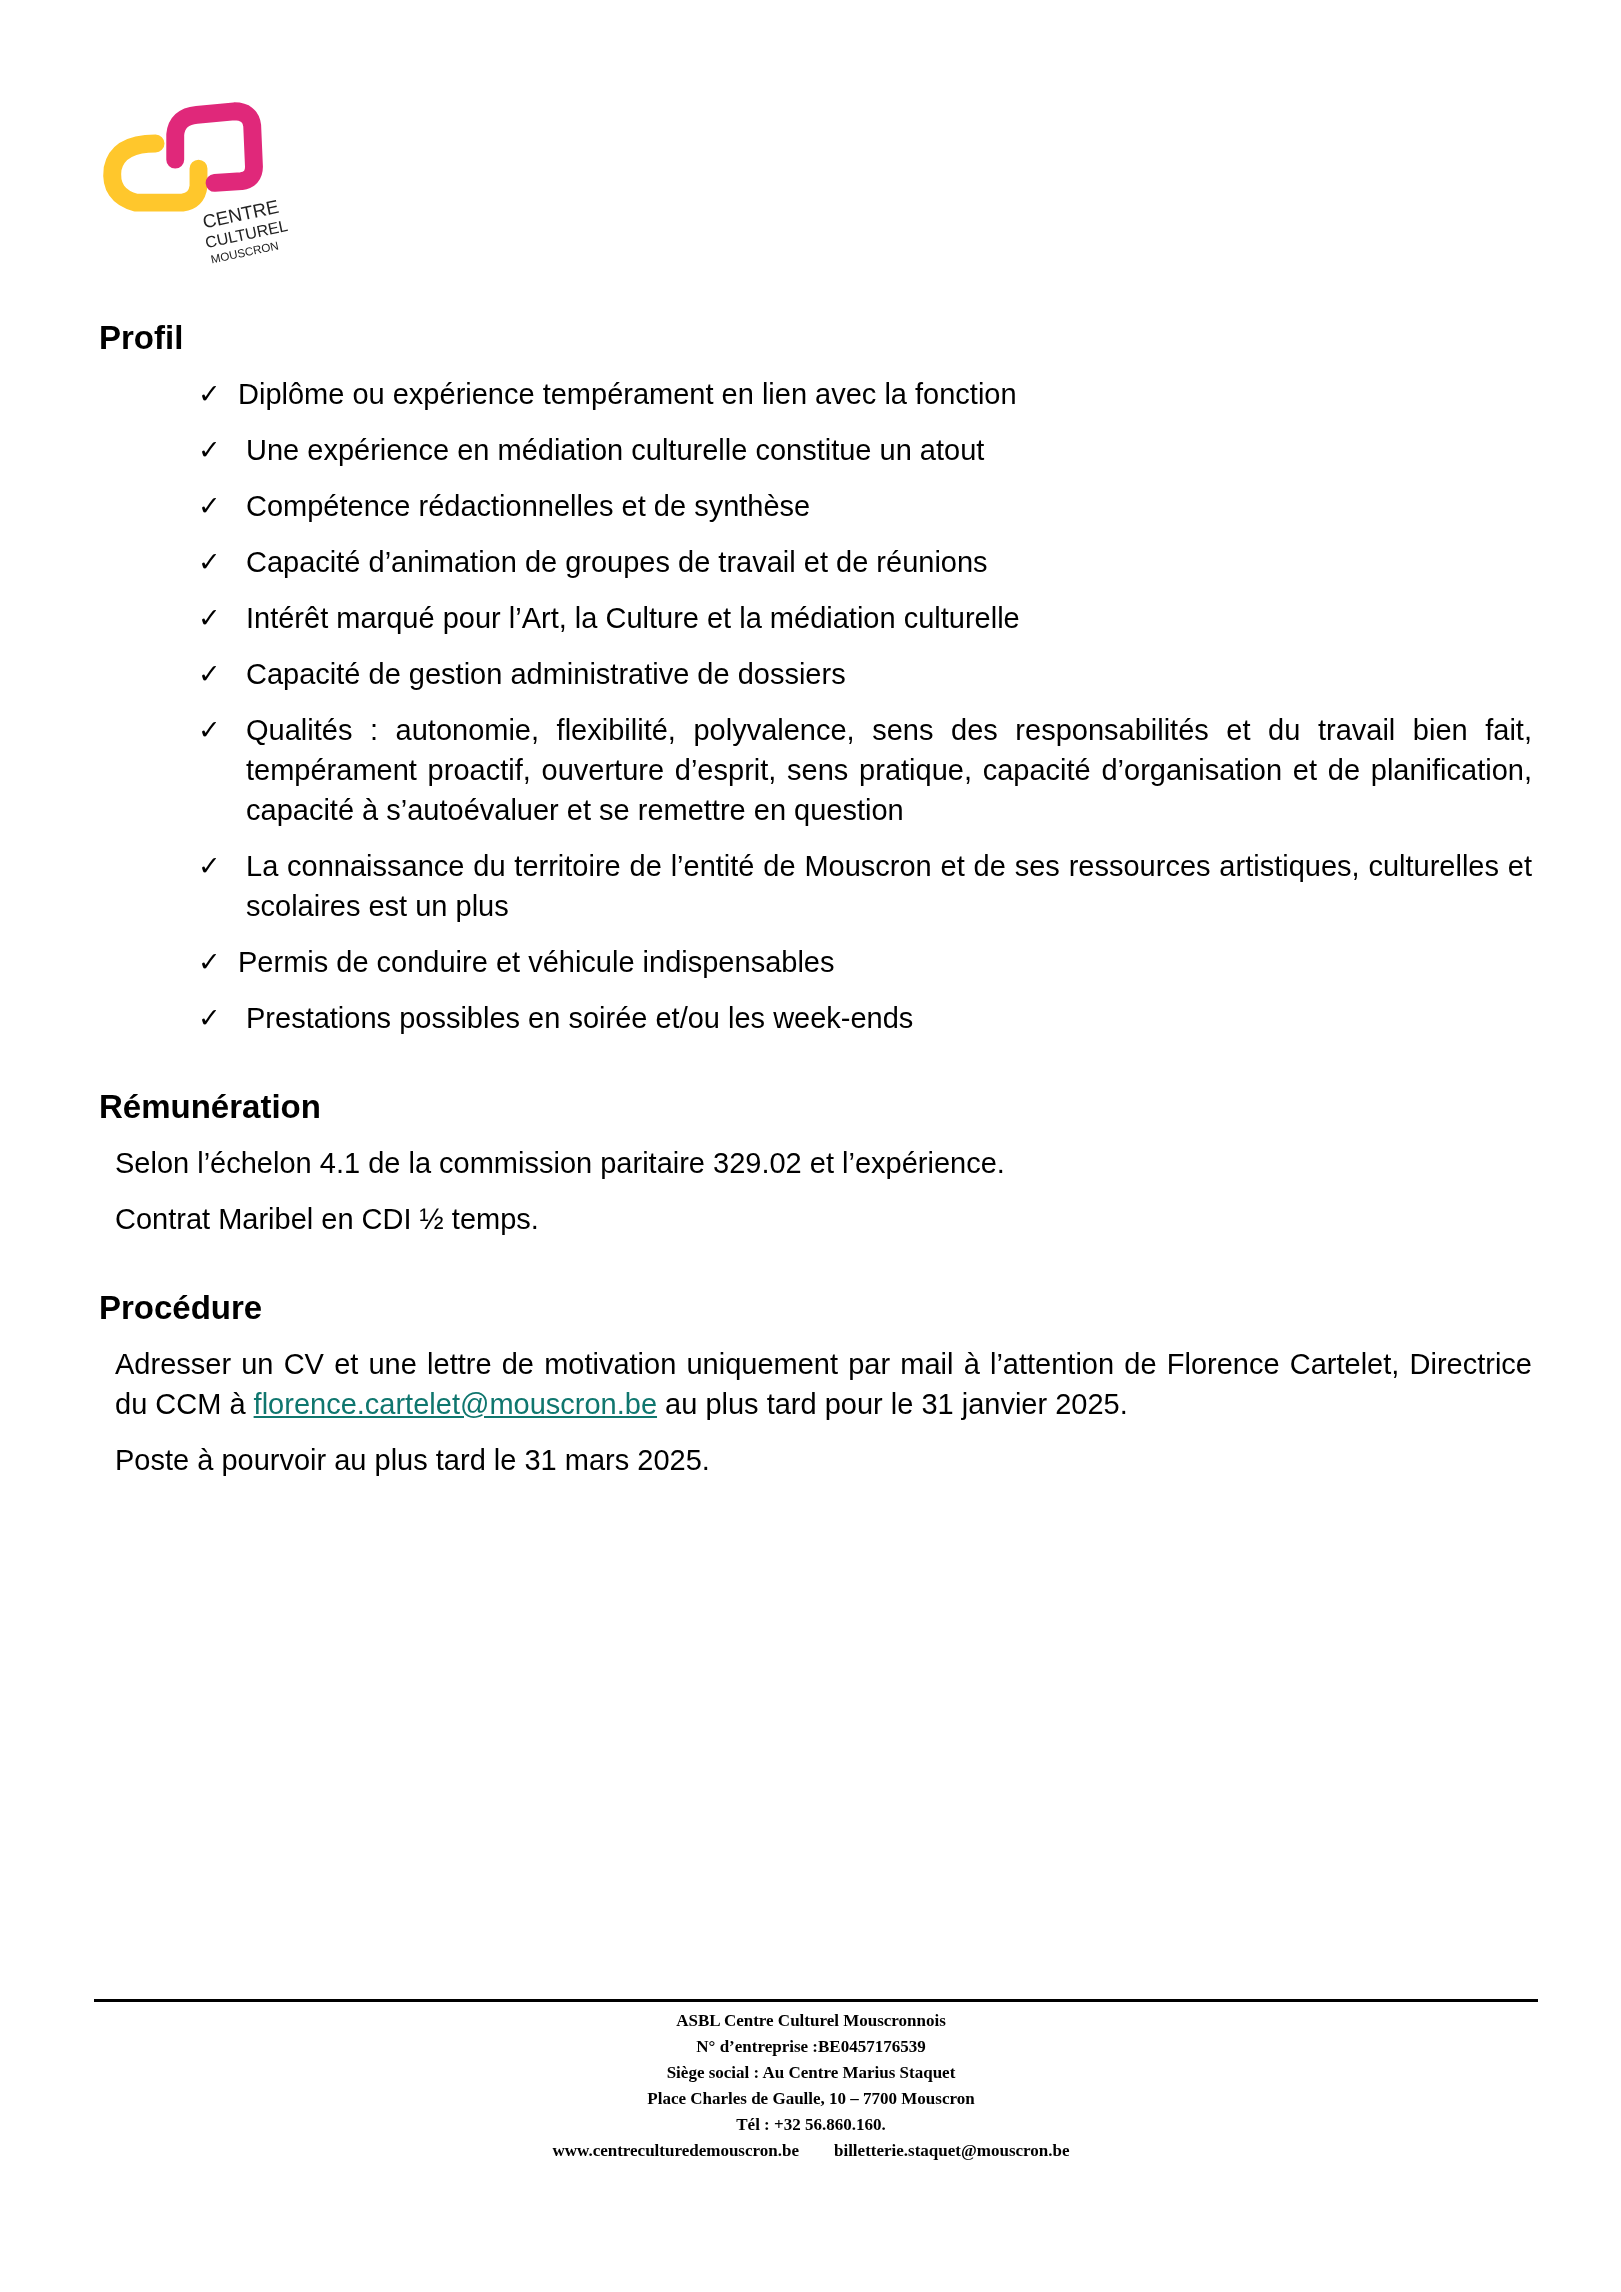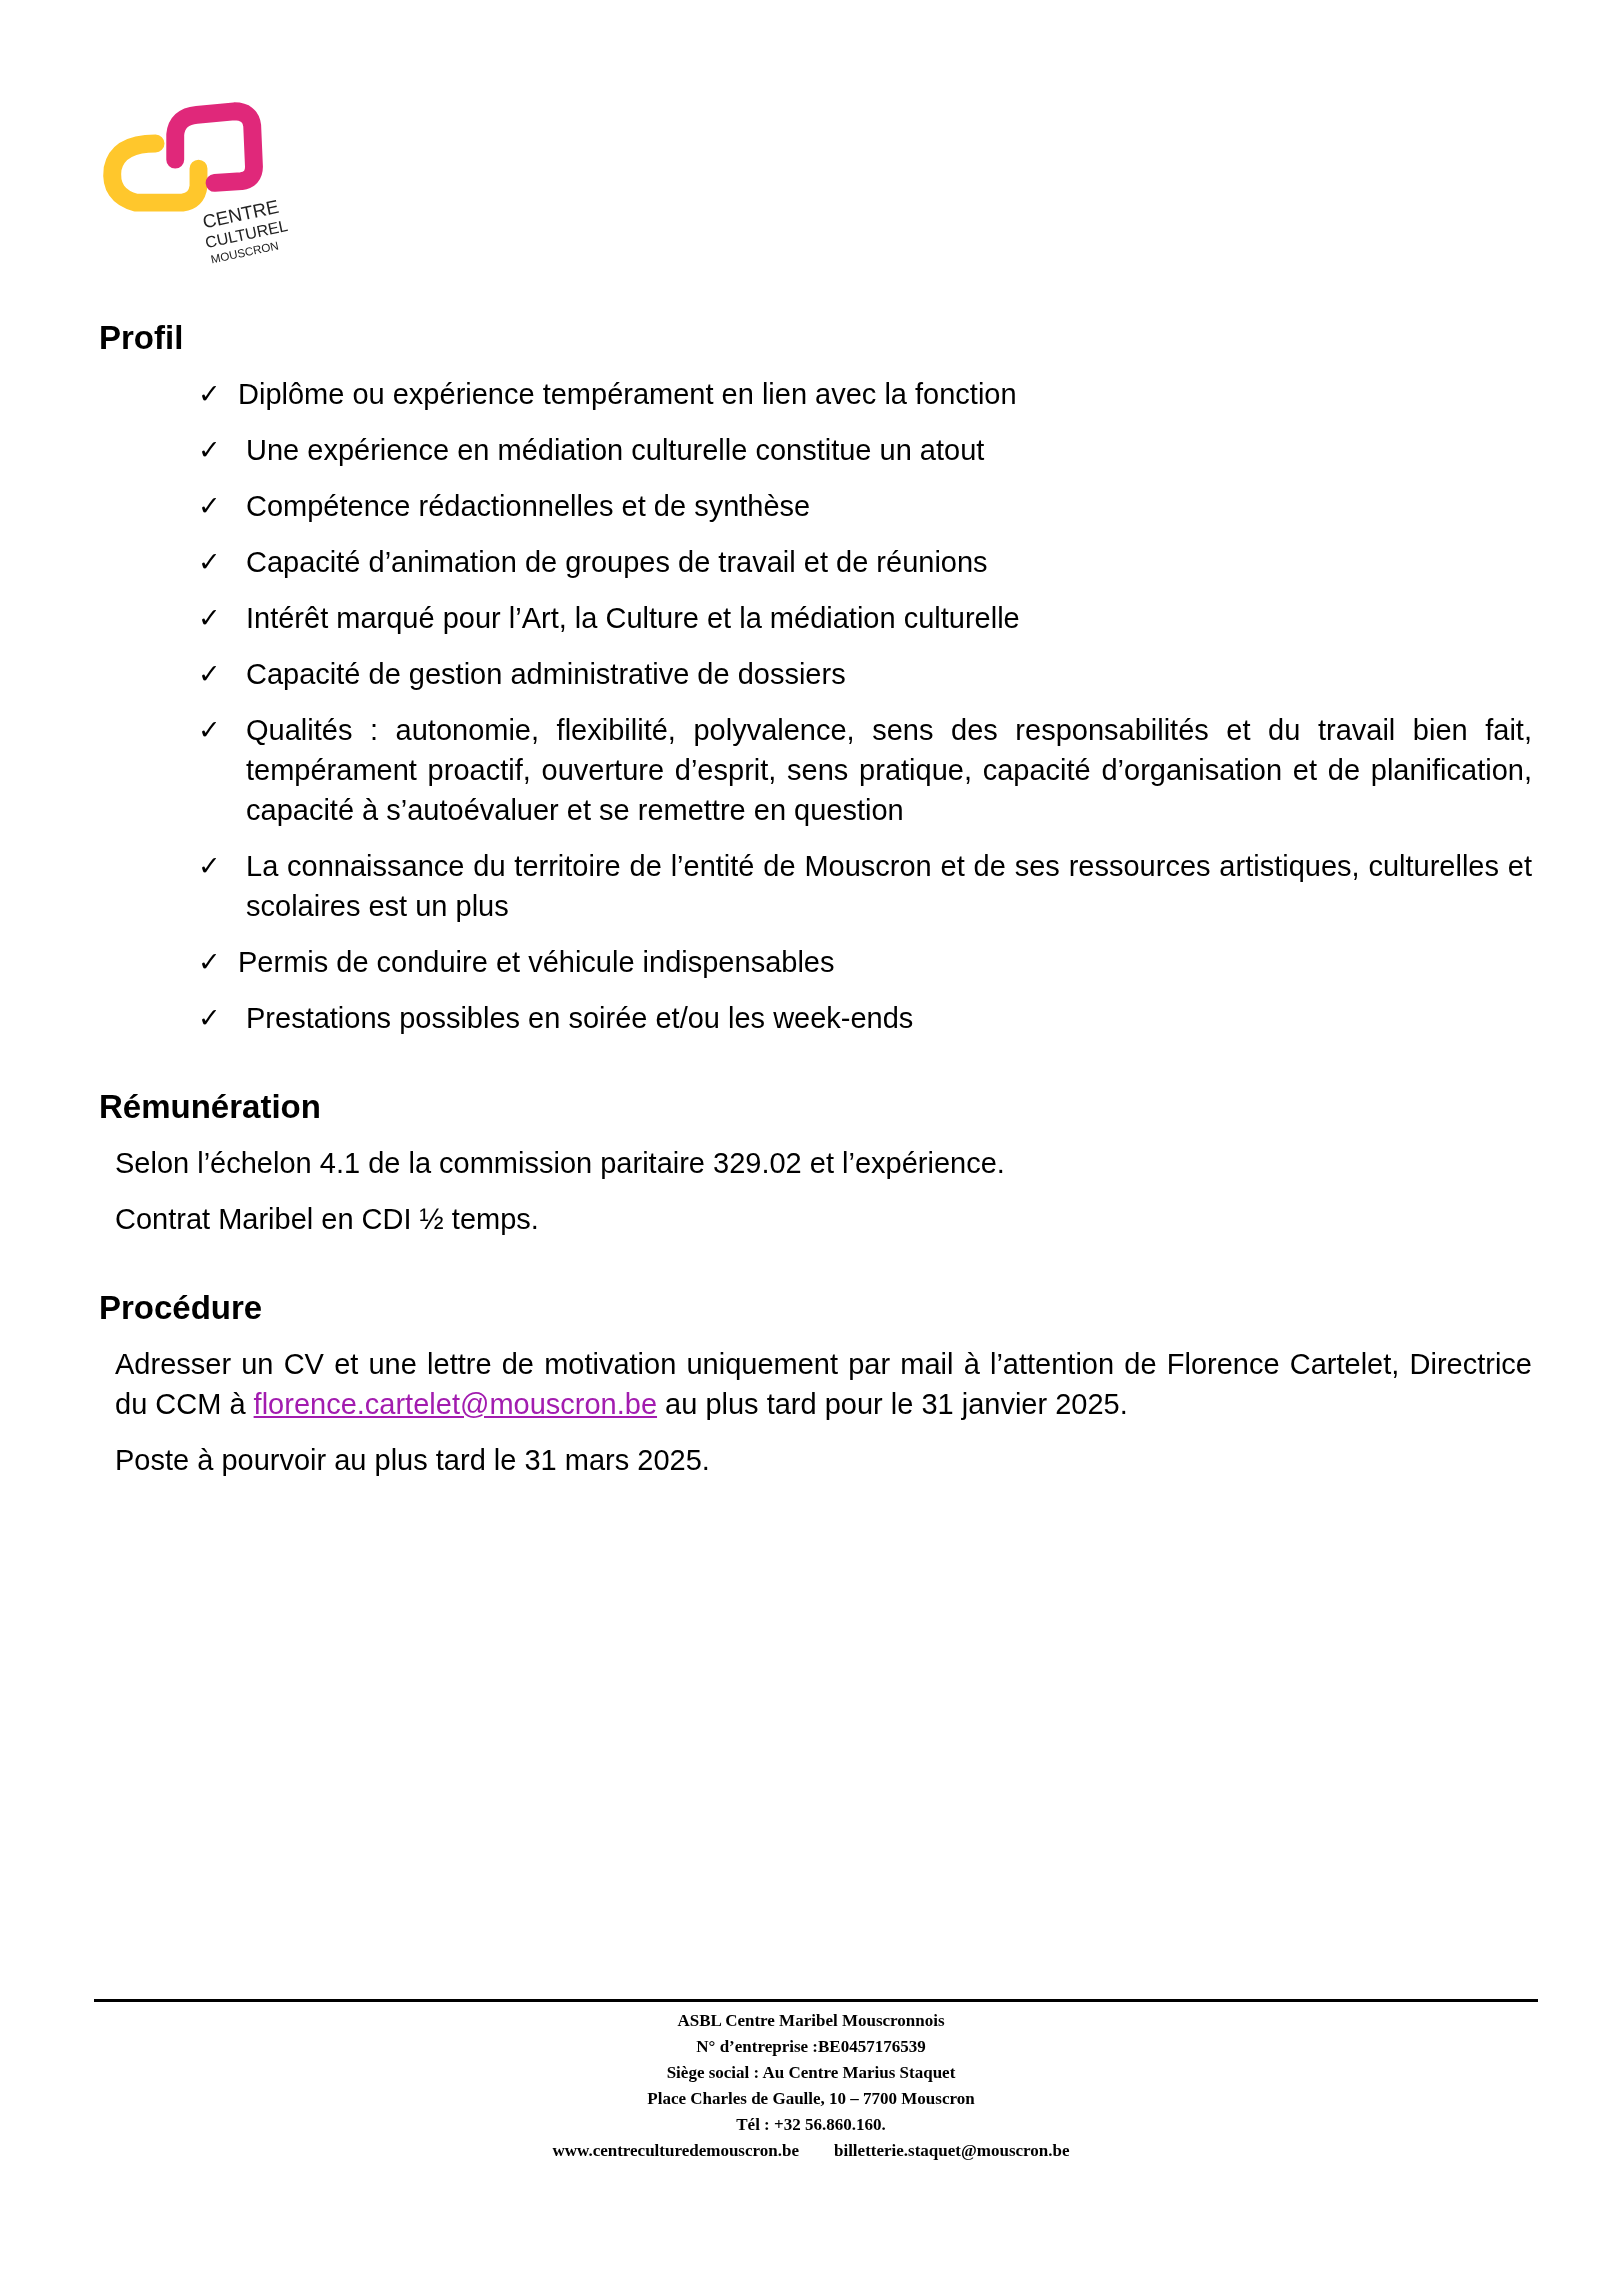--- a/index.html
+++ b/index.html
@@ -10,21 +10,21 @@
     .content { position: absolute; left: 99px; top: 318px; width: 1433px; font-size: 29px; line-height: 40px; }
     .heading { font-weight: bold; font-size: 33px; margin: 0; height: 40px; }
     .list { list-style: none; margin: 16px 0 0 0; padding: 0; }
     .list li { position: relative; padding-left: 147px; margin-bottom: 16px; text-align: justify; }
     .list li .check { position: absolute; left: 99px; top: 0; font-size: 27px; }
     .list li.tight { padding-left: 139px; }
     .para { margin: 16px 0 0 16px; text-align: justify; }
     .para.first { margin-top: 16px; }
     .section { margin-top: 49px; }
     .section.first { margin-top: 0; }
-    a.email-link { color: #a21caf; text-decoration: underline; }
+    a.email-link { color: #0f766e; text-decoration: underline; }
     .footer-rule { position: absolute; left: 94px; top: 1999px; width: 1444px; height: 2.7px; background: #000; }
     .footer { position: absolute; left: 0; top: 2008px; width: 1622px; text-align: center;
       font-family: "Liberation Serif", serif; font-weight: bold; font-size: 17px; line-height: 26px; }
     .footer .row { display: flex; justify-content: center; gap: 35px; }
   </style>
 </head>
 <body>
 
 <div class="logo">
   <svg viewBox="0 0 220 190">
@@ -63,21 +63,21 @@
 
   <div class="section">
     <h2 class="heading">Procédure</h2>
     <p class="para first"><span>Adresser un CV et une lettre de motivation uniquement par mail à l’attention de Florence Cartelet, Directrice du CCM à </span><a class="email-link" href="#">florence.cartelet@mouscron.be</a><span> au plus tard pour le 31 janvier 2025.</span></p>
     <p class="para">Poste à pourvoir au plus tard le 31 mars 2025.</p>
   </div>
 </div>
 
 <div class="footer-rule"></div>
 <div class="footer">
-  <div>ASBL Centre Maribel Mouscronnois</div>
+  <div>ASBL Centre Culturel Mouscronnois</div>
   <div>N° d’entreprise :BE0457176539</div>
   <div>Siège social : Au Centre Marius Staquet</div>
   <div>Place Charles de Gaulle, 10 – 7700  Mouscron</div>
   <div>Tél : +32 56.860.160.</div>
   <div class="row">
     <span>www.centreculturedemouscron.be</span>
     <span>billetterie.staquet@mouscron.be</span>
   </div>
 </div>
 

